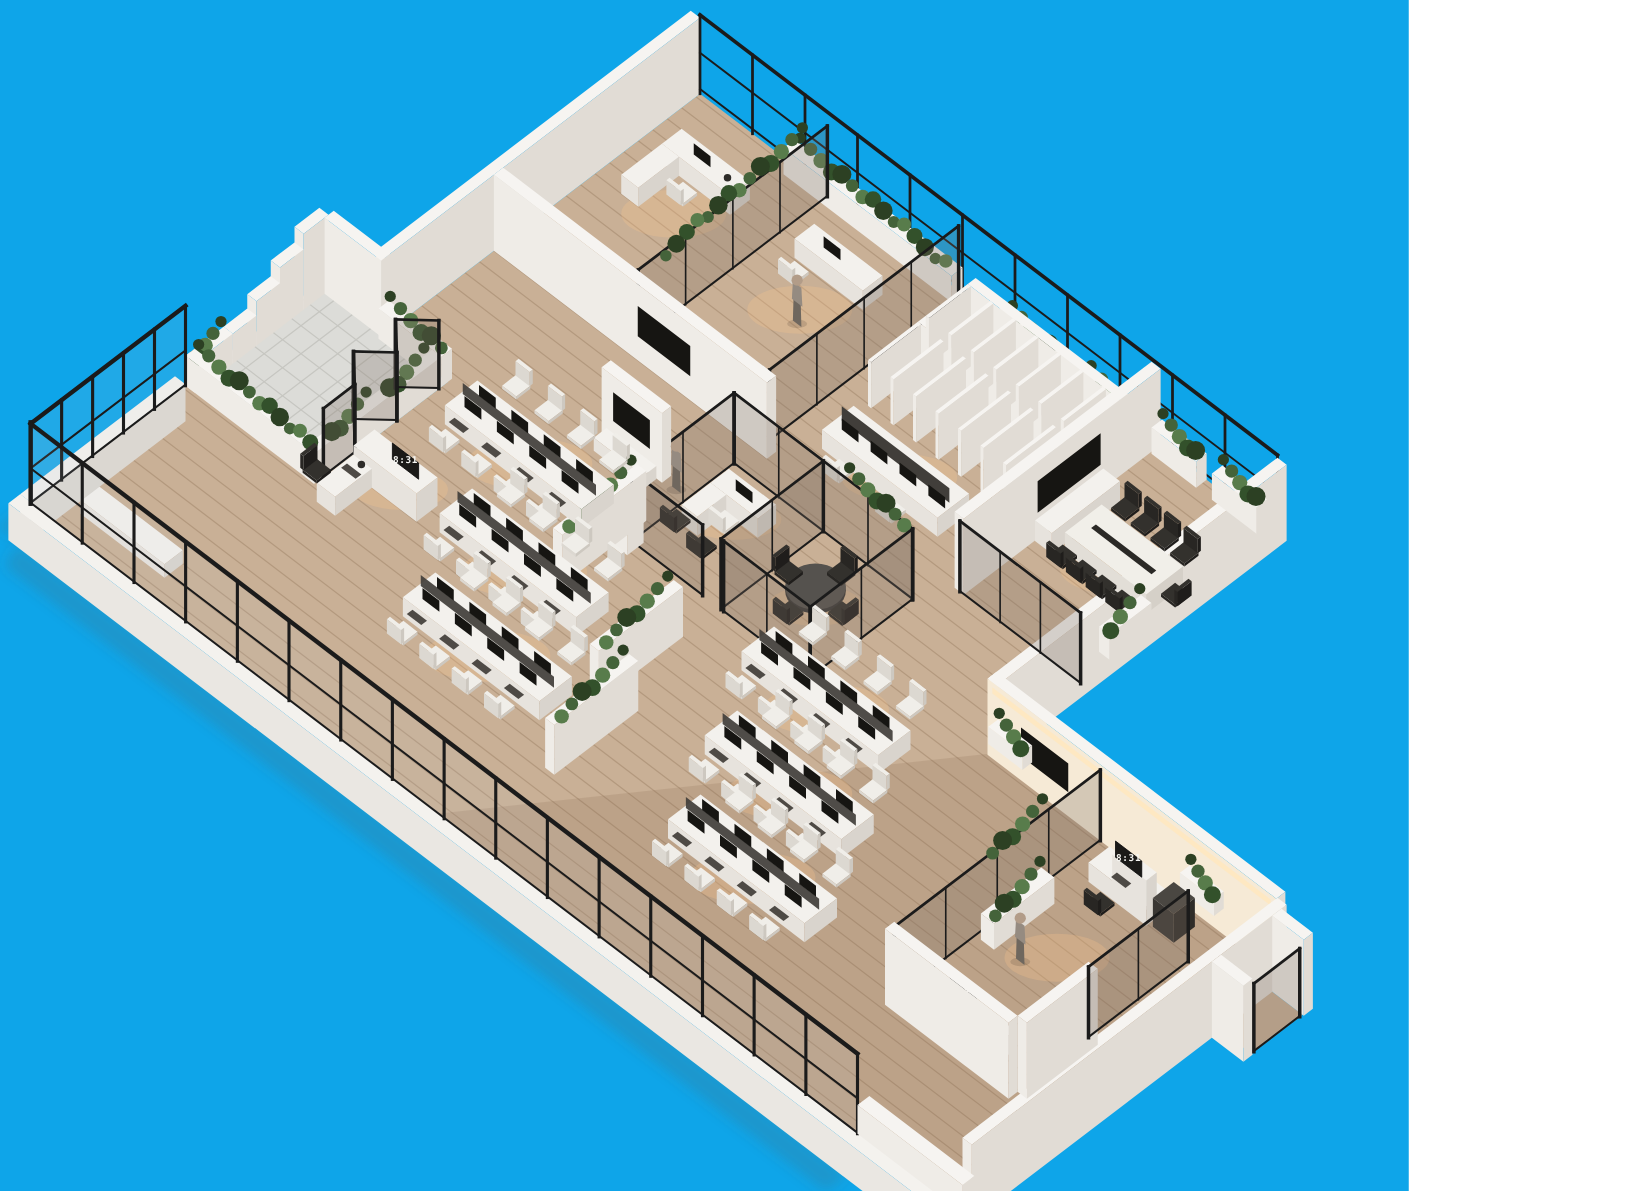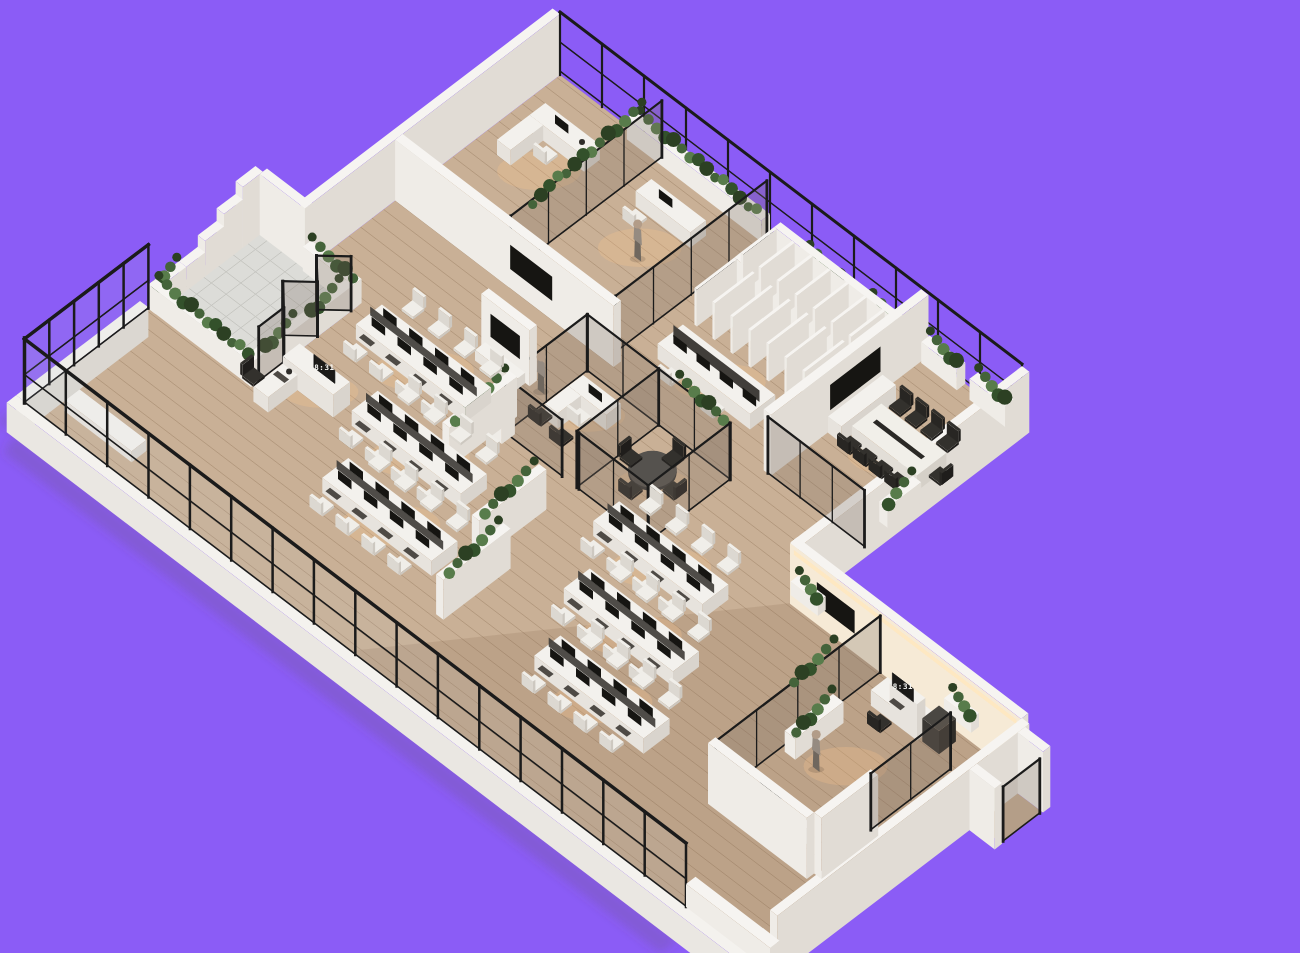--- a/index.html
+++ b/index.html
@@ -1,17 +1,17 @@
 <!DOCTYPE html>
 <html><head>
 <meta charset="utf-8">
 <style>
   html,body{margin:0;padding:0;background:#ffffff;}
   body{width:1300px;height:953px;overflow:hidden;font-family:"DejaVu Sans",sans-serif;}
-  .stage{position:relative;width:1300px;height:953px;background:#8b5cf6;}
+  .stage{position:relative;width:1127px;height:953px;background:#0ea5e9;}
   svg{display:block;}
   text{font-family:"DejaVu Sans Mono",monospace;font-weight:bold;letter-spacing:.5px;}
 </style>
 </head>
 <body>
 
 <div class="stage">
   <svg id="iso" width="1300" height="953" viewBox="0 0 1300 953">
     <title>Isometric 3D office floor plan render</title>
     <defs>

